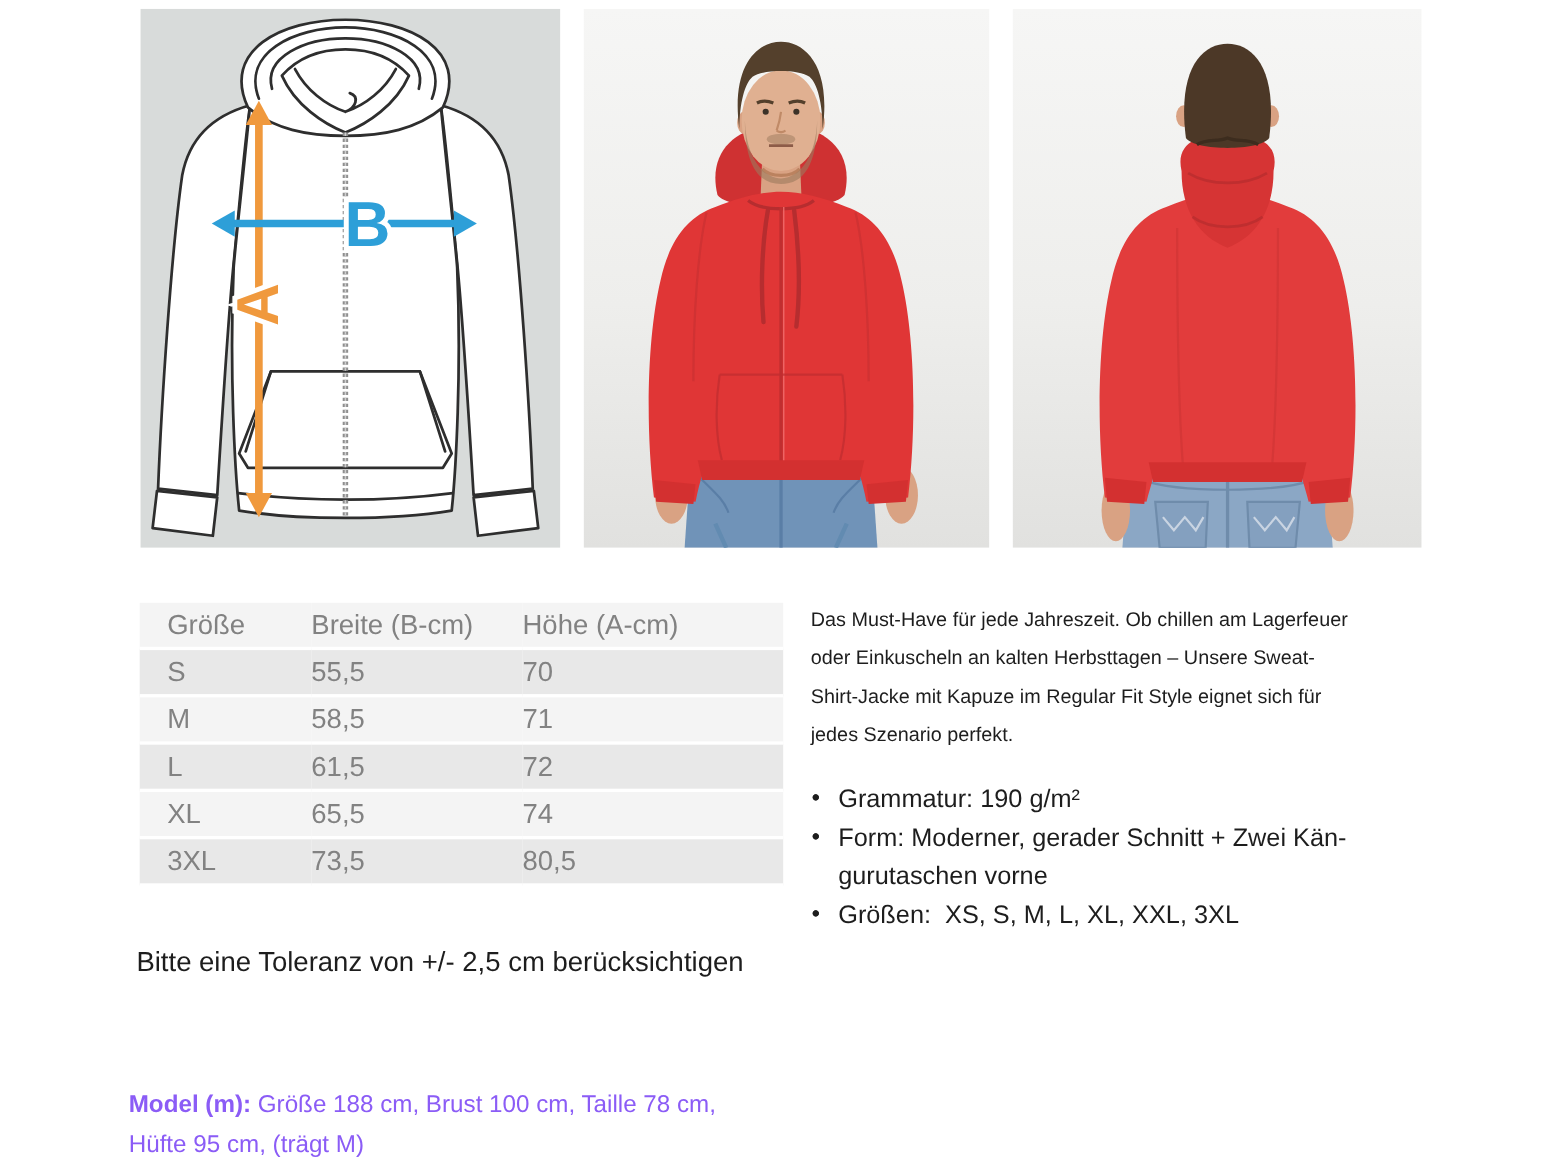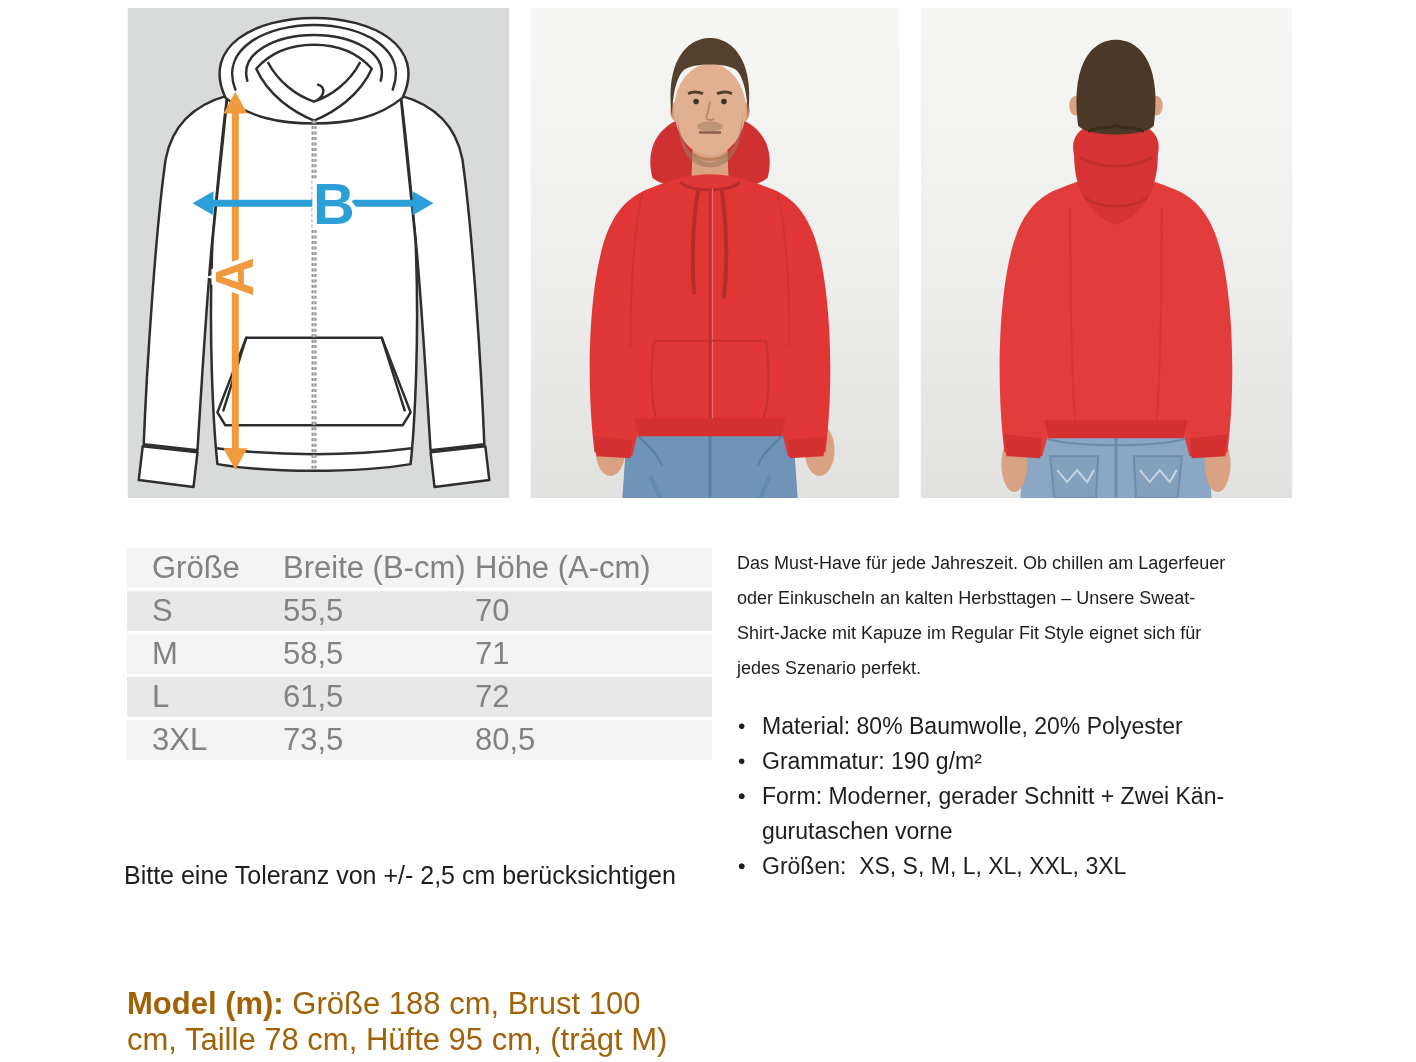--- a/index.html
+++ b/index.html
@@ -6,33 +6,33 @@
   .page{position:relative;width:1416px;height:1062px;background:#ffffff;
         font-family:"Liberation Sans",sans-serif;overflow:hidden;}
   .panel{position:absolute;top:8px;height:490px;}
   #diagram-panel{left:127px;width:383px;}
   #front-panel{left:530px;width:370px;}
   #back-panel{left:920px;width:373px;}
   svg.fit{width:100%;height:100%;display:block;font-family:inherit;}
 
   
   .size-table{position:absolute;left:127px;top:548px;width:585px;
-              border-collapse:collapse;font-size:31px;color:#828282;}
+              border-collapse:collapse;font-size:25px;color:#828282;}
   .size-table th,.size-table td{font-weight:normal;text-align:left;height:40px;
               padding:0;border-bottom:3px solid #ffffff;vertical-align:middle;}
   .size-table th:nth-child(1),.size-table td:nth-child(1){width:156px;padding-left:25px;box-sizing:border-box;}
   .size-table th:nth-child(2),.size-table td:nth-child(2){width:192px;}
   .size-table thead tr{background:#f4f4f4;}
   .size-table tbody tr:nth-child(odd){background:#e8e8e8;}
   .size-table tbody tr:nth-child(even){background:#f4f4f4;}
 
   .tolerance{position:absolute;left:124px;top:858px;margin:0;font-size:25px;
              line-height:35px;color:#1d1d1d;white-space:nowrap;text-align:right;}
-  .model-info{position:absolute;left:127px;top:986px;margin:0;width:560px;
-             font-size:31px;line-height:36px;color:#a16207;}
+  .model-info{position:absolute;left:117px;top:986px;margin:0;width:560px;
+             font-size:22px;line-height:36px;color:#8b5cf6;}
   .model-info strong{font-weight:bold;}
 
   .description{position:absolute;left:737px;top:546px;width:500px;color:#1d1d1d;}
   .description .intro{margin:0 0 23px 0;font-size:18px;line-height:35px;}
   .feature-list{list-style:none;margin:0;padding:0;font-size:23px;line-height:35px;}
   .feature-list li{position:relative;padding-left:25px;}
   .feature-list .dot{position:absolute;left:1px;top:-1px;font-size:21px;}
 </style>
 </head>
 <body>
@@ -203,35 +203,40 @@
           <td>M</td>
           <td>58,5</td>
           <td>71</td>
         </tr>
         <tr>
           <td>L</td>
           <td>61,5</td>
           <td>72</td>
         </tr>
         <tr>
+          <td>XL</td>
+          <td>65,5</td>
+          <td>74</td>
+        </tr>
+        <tr>
           <td>3XL</td>
           <td>73,5</td>
           <td>80,5</td>
         </tr>
       </tbody>
   </table>
 
   <p class="tolerance">Bitte eine Toleranz von +/- 2,5 cm berücksichtigen</p>
 
   <p class="model-info"><strong>Model (m):</strong> <span>Größe 188 cm, Brust 100 cm, Taille 78 cm, Hüfte 95 cm, (trägt M)</span></p>
 
   <div class="description">
     <p class="intro">Das Must-Have für jede Jahreszeit. Ob chillen am Lagerfeuer oder Einkuscheln an kalten Herbsttagen – Unsere Sweat-Shirt-Jacke mit Kapuze im Regular Fit Style eignet sich für jedes Szenario perfekt.</p>
     <ul class="feature-list" id="feature-list">
-        <li><span class="dot">•</span><span>Material: 80% Baumwolle, 20% Polyester</span></li>
+        <li><span class="dot">•</span></li>
         <li><span class="dot">•</span><span>Grammatur: 190 g/m²</span></li>
         <li><span class="dot">•</span></li>
         <li><span class="dot">•</span><span>Form: Moderner, gerader Schnitt + Zwei Kän­gurutaschen vorne</span></li>
         <li><span class="dot">•</span></li>
         <li><span class="dot">•</span><span>Größen:&nbsp;&nbsp;XS, S, M, L, XL, XXL, 3XL</span></li>
       </ul>
   </div>
 
 </div>
 

